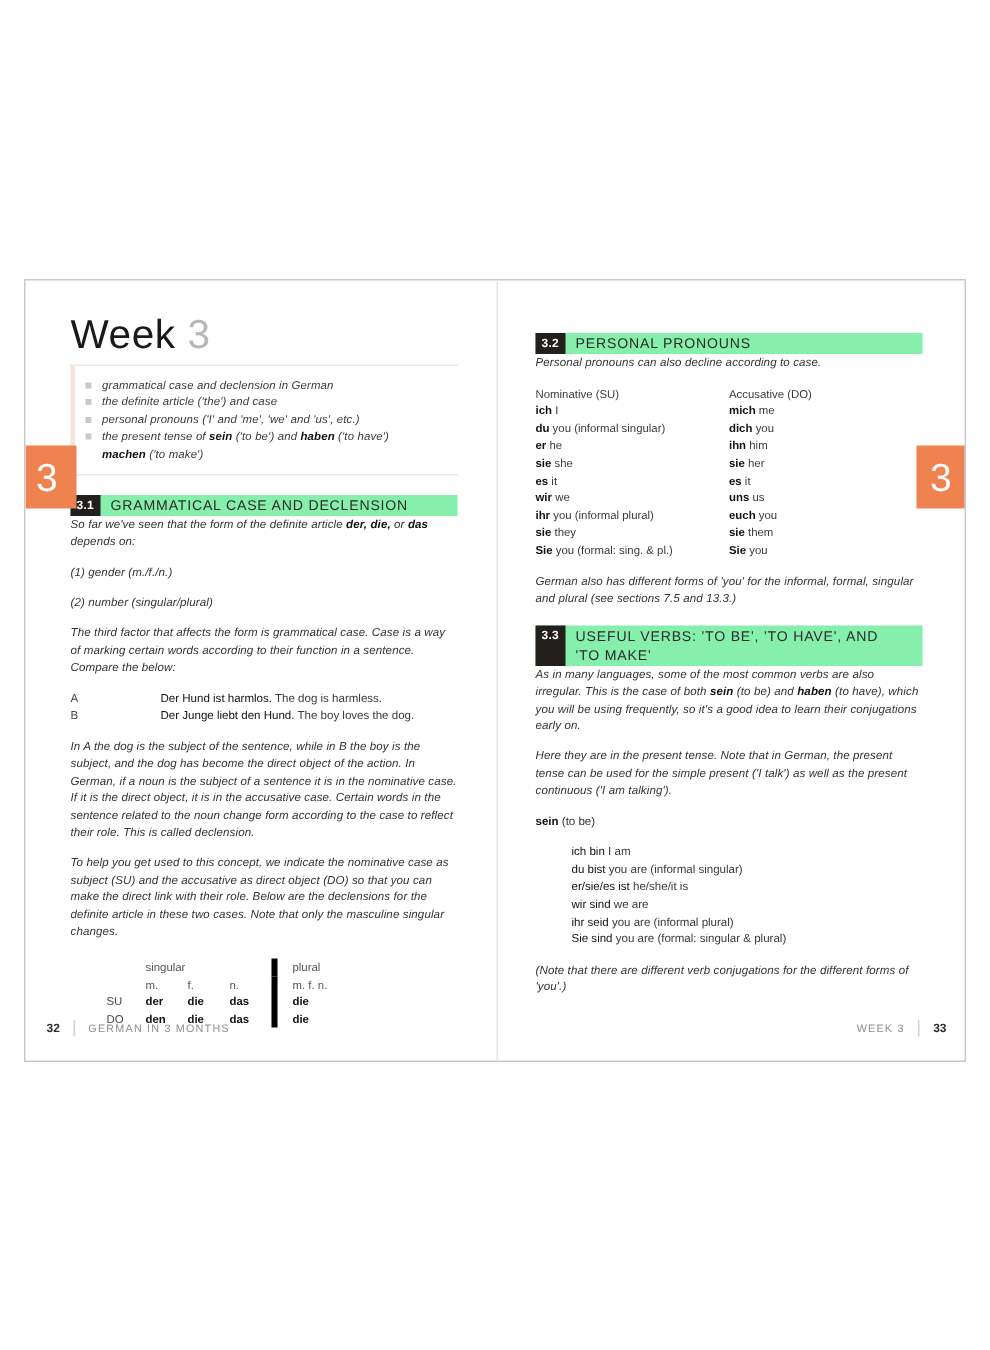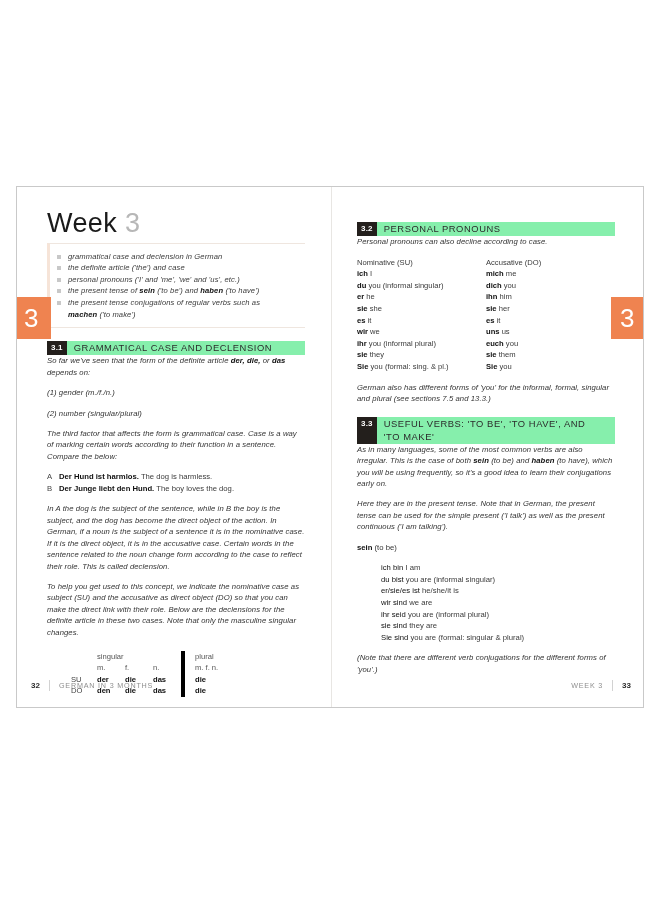--- a/index.html
+++ b/index.html
@@ -141,21 +141,21 @@
 
   .examples { margin: 0 0 9px 0; }
   .ex-line {
     font-size: 7.7px;
     line-height: 11.6px;
     color: #333;
     display: flex;
     gap: 5px;
   }
   .ex-letter { color: #444; width: 7px; flex: 0 0 7px; }
-  .ex-de { font-weight: bold; color: #111; }
+  .ex-de { font-weight: normal; color: #111; margin-left: 48px; }
   .ex-en { color: #3a3a3a; }
 
   
   .decl {
     margin-top: 13px;
     font-size: 7.6px;
     color: #333;
     line-height: 11.4px;
   }
   .decl table { border-collapse: collapse; margin-left: 24px; }
@@ -242,21 +242,20 @@
       <span class="num">3</span>
     </h1>
 
     <div class="objectives">
       <div class="obj-item">grammatical case and declension in German</div>
       <div class="obj-item">the definite article ('the') and case</div>
       <div class="obj-item">personal pronouns ('I' and 'me', 'we' and 'us', etc.)</div>
       <div class="obj-item">
         <span>the present tense of </span><b>sein</b><span> ('to be') and </span><b>haben</b><span> ('to have')</span>
       </div>
-      <div class="obj-item">the present tense conjugations of regular verbs such as</div>
       <div class="obj-item obj-cont">
         <b>machen</b><span> ('to make')</span>
       </div>
     </div>
 
     <div class="sec-head">
       <div class="sec-num">3.1</div>
       <div class="sec-title">GRAMMATICAL CASE AND DECLENSION</div>
     </div>
 
@@ -389,21 +388,20 @@
       <b>sein</b>
       <span>(to be)</span>
     </p>
 
     <div class="verb-list">
       <div class="verb-row"><b>ich bin</b> <span>I am</span></div>
       <div class="verb-row"><b>du bist</b> <span>you are (informal singular)</span></div>
       <div class="verb-row"><b>er/sie/es ist</b> <span>he/she/it is</span></div>
       <div class="verb-row"><b>wir sind</b> <span>we are</span></div>
       <div class="verb-row"><b>ihr seid</b> <span>you are (informal plural)</span></div>
-      <div class="verb-row"><b>sie sind</b> <span>they are</span></div>
       <div class="verb-row"><b>Sie sind</b> <span>you are (formal: singular &amp; plural)</span></div>
     </div>
 
     <p class="body">(Note that there are different verb conjugations for the different forms of 'you'.)</p>
 
     <div class="footer footer-right">
       <span>WEEK 3</span>
       <span class="f-rule"></span>
       <span class="pg">33</span>
     </div>

